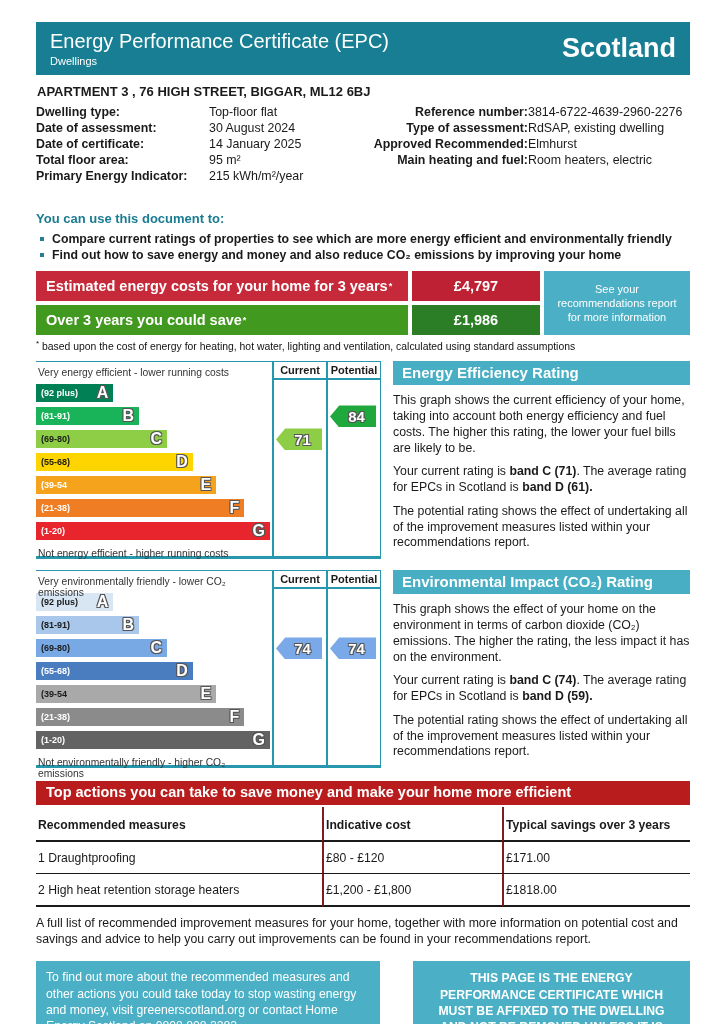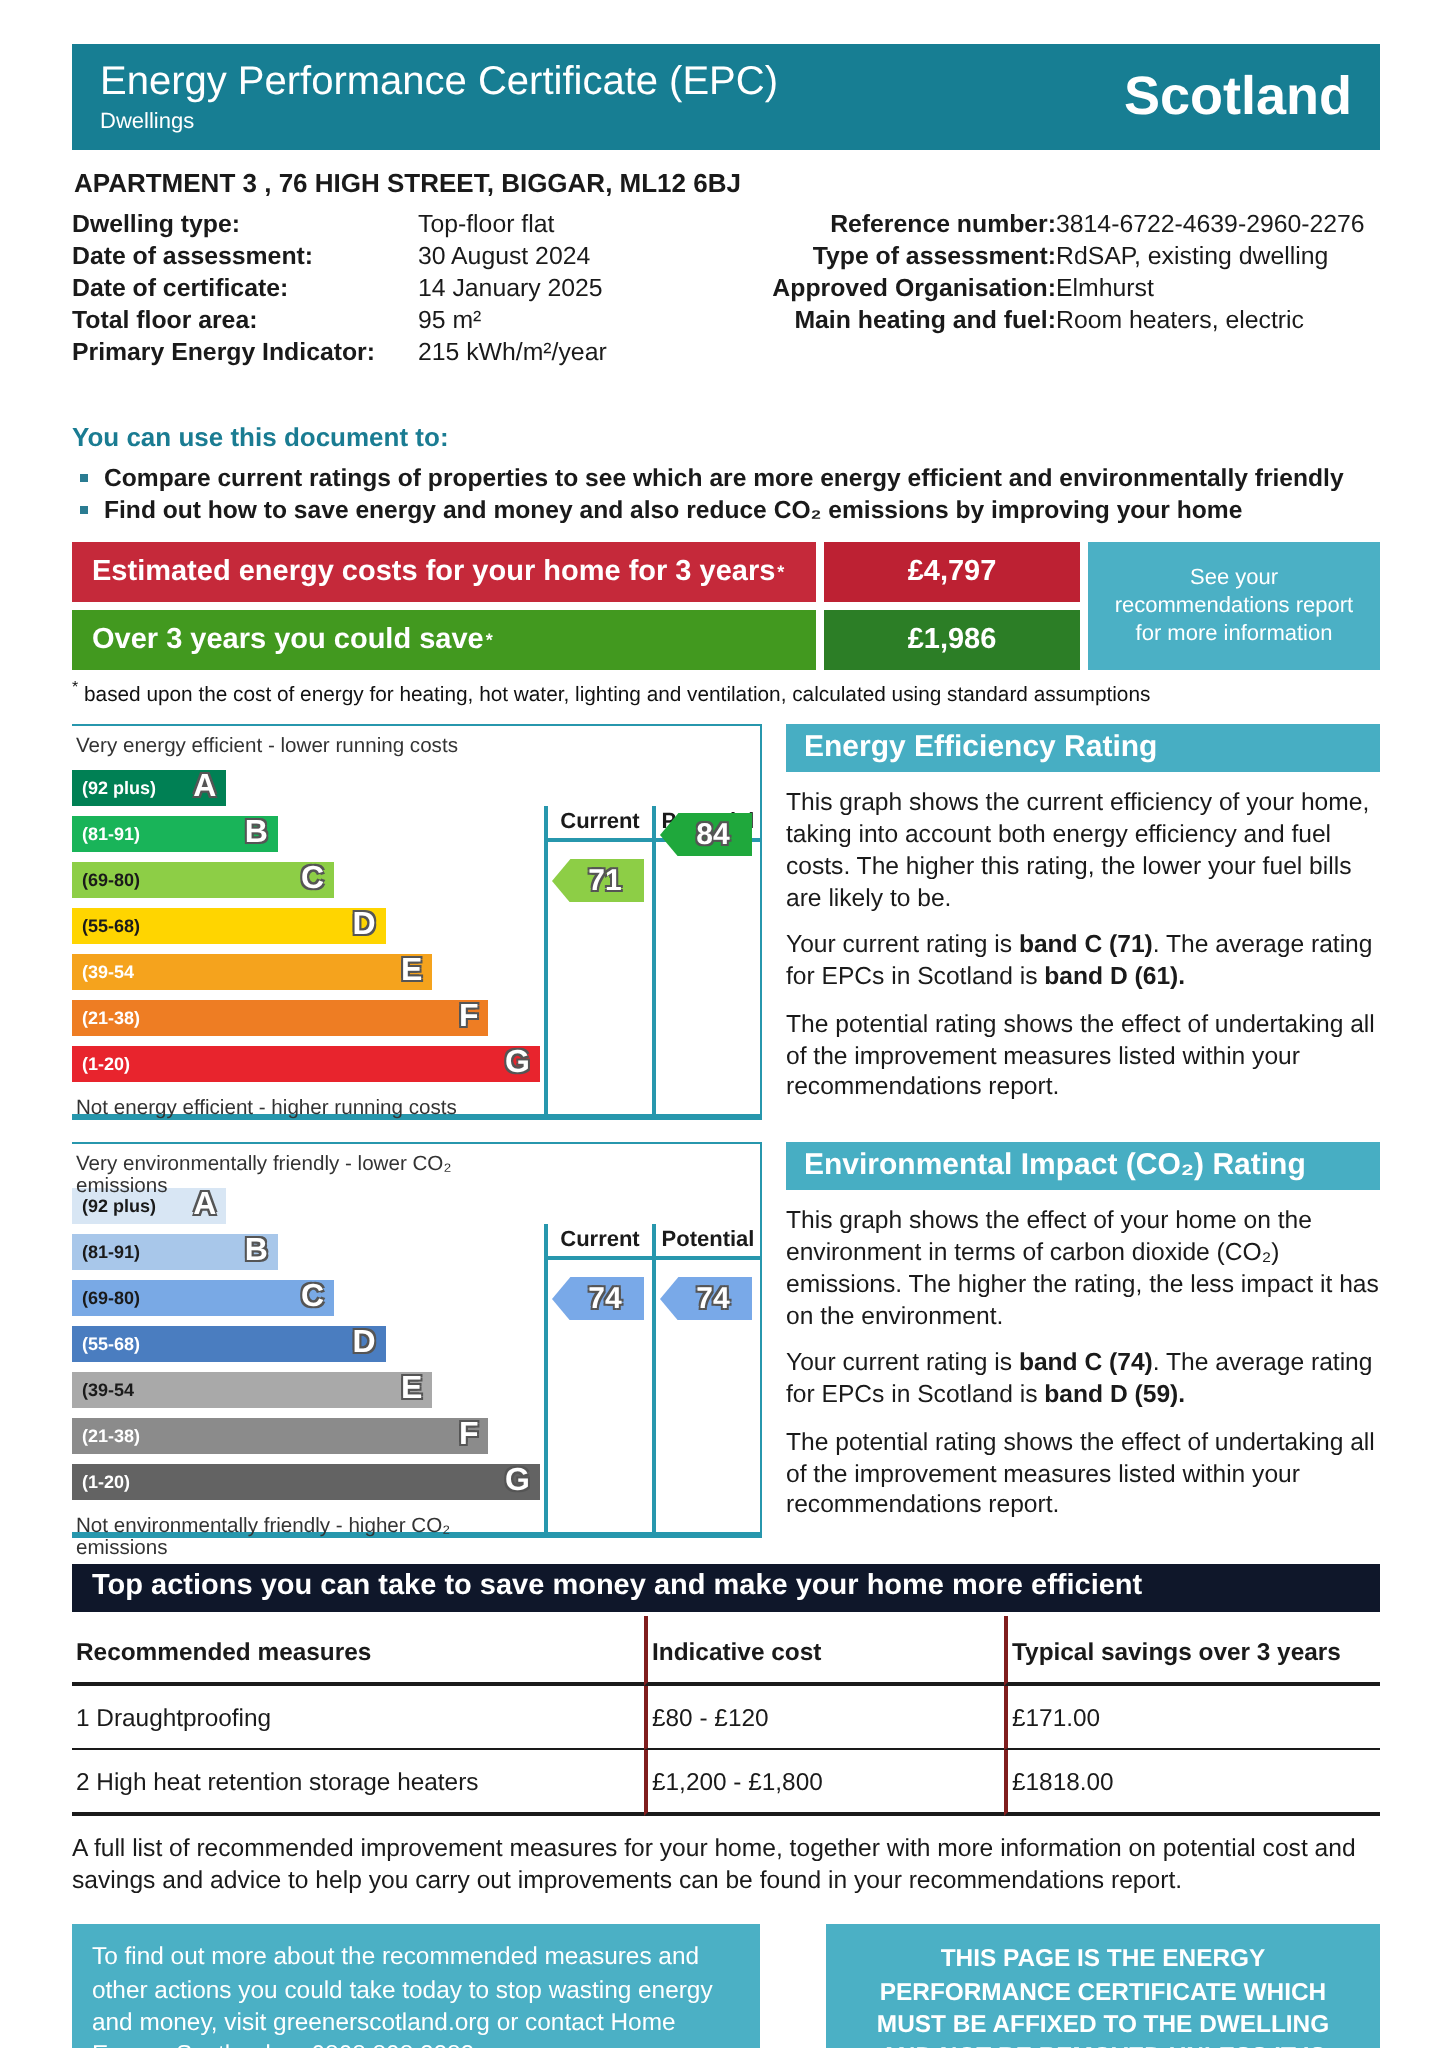--- a/index.html
+++ b/index.html
@@ -55,37 +55,37 @@
   .cap { font-size:10.3px; color:#333; }
   .cap-top { height:22px; padding:5px 0 0 2px; }
   .cap-bot { padding:3px 0 0 2px; }
   .bars { margin-right:110px; }
   .band-row { height:18px; margin-bottom:5px; display:flex; align-items:center;
               justify-content:space-between; padding:0 5px 0 5px; }
   .band-range { font-weight:bold; font-size:9px; }
   .band-letter { font-weight:bold; font-size:16px; line-height:1; color:#fff !important;
     text-shadow:-1px -1px 0 #555,1px -1px 0 #555,-1px 1px 0 #555,1px 1px 0 #555; }
   .chart-cols { position:absolute; top:0; right:0; bottom:0; width:108px; display:flex; }
-  .chart-col { width:54px; border-left:2px solid #2797ad;margin-top:40px; }
+  .chart-col { width:54px; border-left:2px solid #2797ad; }
   .chart-col-hd { height:18px; border-bottom:2px solid #2797ad; text-align:center;
                   font-weight:bold; font-size:11px; padding-top:2px; }
   .arrow { position:absolute; width:46px; height:22px; display:flex; align-items:center;
            justify-content:center; padding-left:7px;
            clip-path:polygon(0% 50%, 20% 0%, 100% 0%, 100% 100%, 20% 100%); }
   .arrow span { font-weight:bold; font-size:15px; color:#fff;
     text-shadow:-1px -1px 0 #555,1px -1px 0 #555,-1px 1px 0 #555,1px 1px 0 #555; }
   .arrow.cur { right:58px; } .arrow.pot { right:4px; }
 
   .txtcol { flex:1; }
   .sect-hd { background:#47aec3; color:#fff; font-weight:bold; font-size:15px;
              padding:3px 9px 4px 9px; }
   .txtcol p { font-size:12.3px; line-height:1.28; margin-top:8px; }
 
   
-  .actions-hd { margin-top:13px; background:#0f172a; color:#fff; font-weight:bold;
+  .actions-hd { margin-top:13px; background:#b91c1c; color:#fff; font-weight:bold;
                 font-size:14.5px; padding:3px 10px 5px 10px; }
   .atable { display:grid; grid-template-columns:1fr 180px 188px; margin-top:2px; }
   .ac { padding:9px 4px 8px 2px; font-size:12.2px; }
   .ac.c2, .ac.c3 { border-left:2px solid #7f1d1d; }
   .ac.hd { font-weight:bold; border-bottom:2px solid #1a1a1a; padding-top:11px; }
   .ac.r1 { border-bottom:1.5px solid #1a1a1a; }
   .ac.r2 { border-bottom:2.5px solid #1a1a1a; }
   .actions-note { font-size:12.3px; line-height:1.3; margin-top:9px; }
 
   
@@ -135,21 +135,21 @@
     <div class="dcol-right">
       <div class="drow">
           <span class="dlabel">Reference number:</span>
           <span>3814-6722-4639-2960-2276</span>
         </div>
       <div class="drow">
           <span class="dlabel">Type of assessment:</span>
           <span>RdSAP, existing dwelling</span>
         </div>
       <div class="drow">
-          <span class="dlabel">Approved Organisation:</span>
+          <span class="dlabel">Approved Recommended:</span>
           <span>Elmhurst</span>
         </div>
       <div class="drow">
           <span class="dlabel">Main heating and fuel:</span>
           <span>Room heaters, electric</span>
         </div>
     </div>
   </div>
 
   <div class="use-head">You can use this document to:</div>

